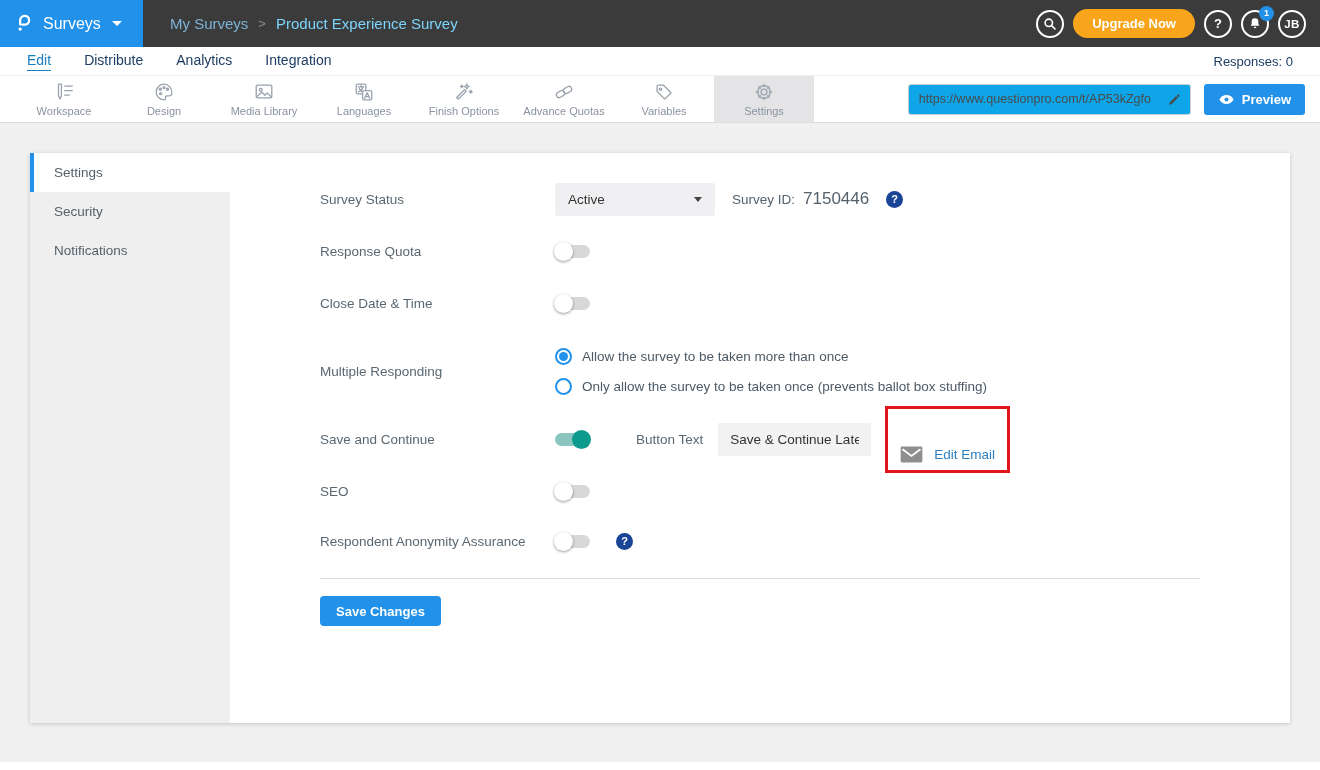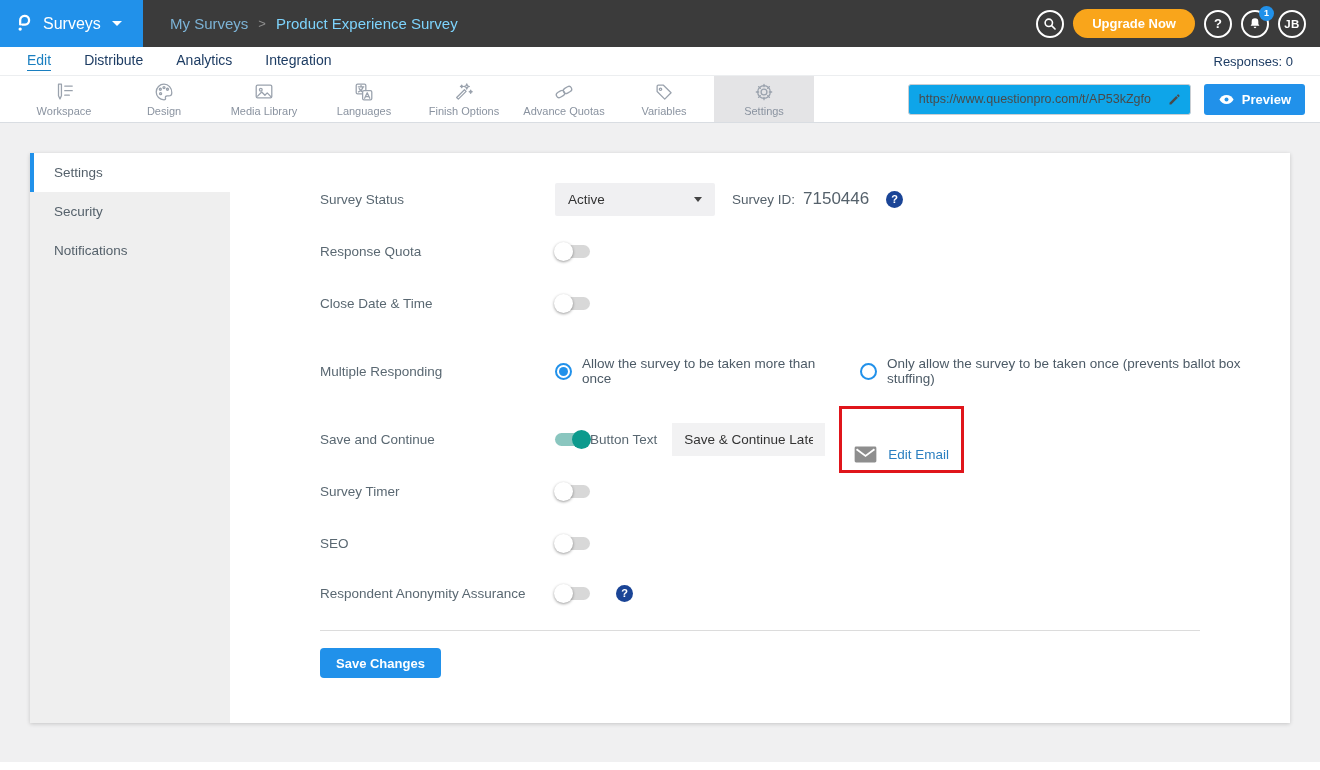--- a/index.html
+++ b/index.html
@@ -60,27 +60,27 @@
   .sid-value { margin-left:8px; color:#55616b; font-size:17px; }
   .qmark { margin-left:17px; width:17px; height:17px; background:#1a4496; color:#fff; border-radius:50%; font-size:11px; font-weight:bold; display:inline-flex; align-items:center; justify-content:center; cursor:pointer; flex-shrink:0; }
 
   .toggle { width:35px; height:13px; border-radius:7px; position:relative; display:inline-block; cursor:pointer; flex-shrink:0; }
   .toggle.off { background:#d8d8d8; }
   .toggle .knob { width:19px; height:19px; border-radius:50%; position:absolute; top:-3px; background:#fff; box-shadow:0 1px 3px rgba(0,0,0,.4); }
   .toggle.off .knob { left:-1px; }
   .toggle.on { background:#8ac6bf; }
   .toggle.on .knob { right:-1px; background:#0c9a8d; box-shadow:none; }
 
-  .radio-group { display:flex; flex-direction:row; gap:13px; }
+  .radio-group { display:flex; flex-direction:column; gap:13px; }
   .radio-opt { display:flex; align-items:center; cursor:pointer; }
   .radio { width:17px; height:17px; border:2px solid #2191ea; border-radius:50%; display:inline-flex; align-items:center; justify-content:center; margin-right:10px; background:#fff; flex-shrink:0; }
   .radio.selected::after { content:''; width:9px; height:9px; border-radius:50%; background:#2191ea; }
   .radio-label { font-size:13.5px; color:#4c5a66; }
 
-  .btntext-label { font-size:13.5px; color:#5a6872; }
+  .btntext-label { margin-left:46px; font-size:13.5px; color:#5a6872; }
   .btntext-input { margin-left:15px; width:153px; height:33px; background:#f2f2f3; border:none; outline:none; font-size:13.5px; color:#333; padding:0 12px; font-family:inherit; }
   .editemail-box { margin-left:14px; border:3px solid #e0151b; padding:7px 12px; display:flex; align-items:center; gap:11px; }
   .editemail-link { display:flex; align-items:center; gap:11px; cursor:pointer; text-decoration:none;margin-top:30px; }
   .env-icon svg { width:23px; height:17px; display:block; }
   .editemail-label { color:#2b7fc0; font-size:13.5px; }
 
   .divider { border-top:1px solid #dcdcdc; width:880px; margin-top:13px; }
   .save-btn { margin-top:17px; background:#2191ea; color:#fff; border:none; border-radius:4px; height:30px; padding:0 16px; font-size:13px; font-weight:bold; cursor:pointer; font-family:inherit; }
   .bottom-strip { position:absolute; left:0; bottom:0; height:8px; width:100%; background:#fff; }
 </style>
@@ -278,26 +278,20 @@
               <svg viewBox="0 0 24 18">
                 <rect x="0.5" y="0.5" width="23" height="17" rx="1.5" fill="#8e8e8e"></rect>
                 <path d="M2.5 3.5l9.5 7 9.5-7" stroke="#fff" stroke-width="2" fill="none"></path>
               </svg>
             </span>
             <span class="editemail-label">Edit Email</span>
           </a>
         </span>
       </div>
 
-      <div class="row">
-        <div class="row-label">Survey Timer</div>
-        <span class="toggle off">
-            <span class="knob"></span>
-          </span>
-      </div>
 
       <div class="row">
         <div class="row-label">SEO</div>
         <span class="toggle off">
             <span class="knob"></span>
           </span>
       </div>
 
       <div class="row anon">
         <div class="row-label">Respondent Anonymity Assurance</div>

